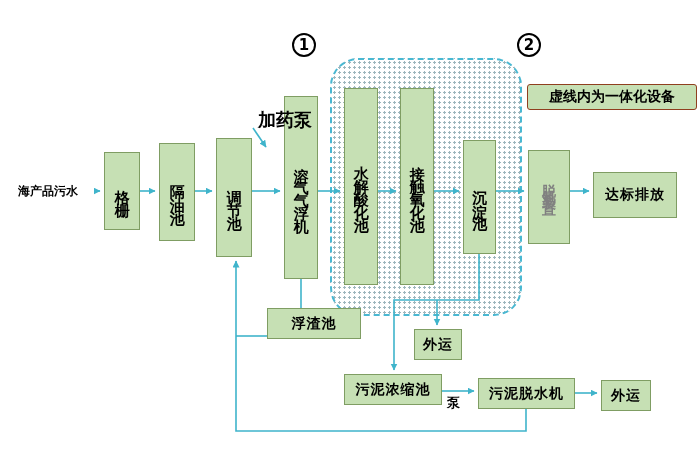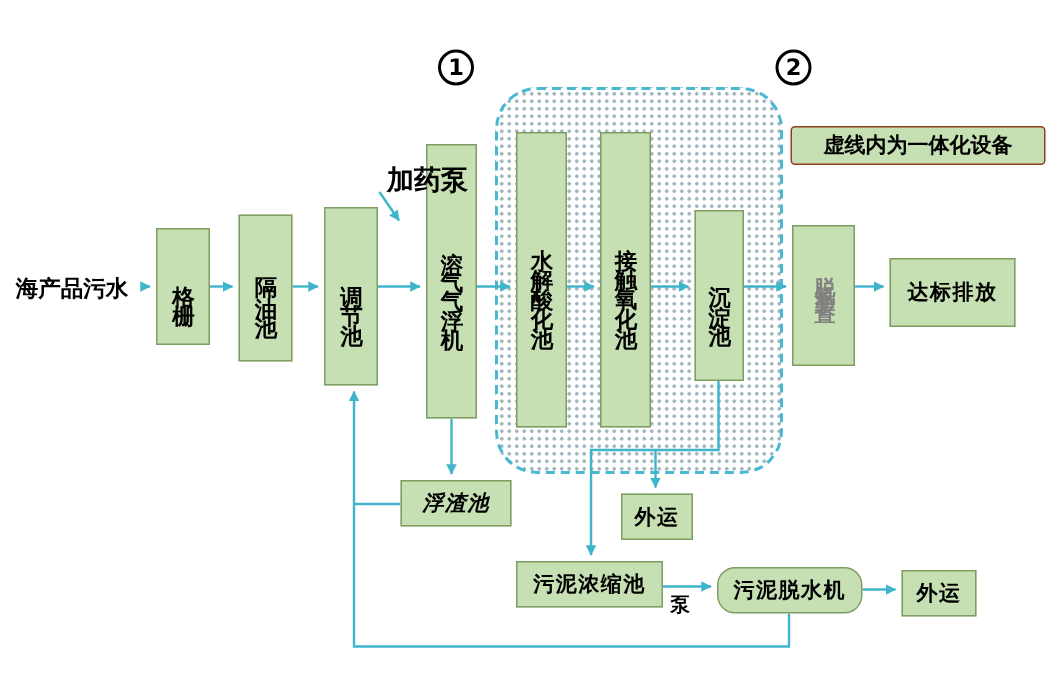--- a/index.html
+++ b/index.html
@@ -64,21 +64,21 @@
     <path class="edge" d="M570,191 H589"></path>
     <path class="edge" d="M301,279 V316"></path>
     <path class="edge-plain" d="M267,336 H236"></path>
     <path class="edge" d="M526,409 V431 H236 V261"></path>
     <path class="edge" d="M479,254 V300 H394 V370"></path>
     <path class="edge" d="M437,300 V325"></path>
     <path class="edge" d="M442,391 H474"></path>
     <path class="edge" d="M575,393 H597"></path>
   </svg>
 
-  <div class="label" style="left:0px; top:183px; width:96px; text-align:center; font-size:15px;">海产品污水</div>
+  <div class="label" style="left:0px; top:183px; width:96px; text-align:center; font-size:12px;">海产品污水</div>
 
   <div class="circle-num" style="left:292px; top:33px;">1</div>
   <div class="circle-num" style="left:517px; top:33px;">2</div>
 
   <div class="legend-box" style="left:527px; top:84px; width:170px; height:26px;">
     <span>虚线内为一体化设备</span>
   </div>
 
   <div class="box" style="left:104px; top:152px; width:36px; height:78px;">
     <span class="vtext">格栅</span>
@@ -104,29 +104,29 @@
   <div class="box" style="left:528px; top:150px; width:42px; height:94px;">
     <span class="vtext2">脱氯装置</span>
   </div>
   <div class="box hbox" style="left:593px; top:172px; width:84px; height:46px;">
     <span>达标排放</span>
   </div>
 
   <div class="label" style="left:219px; top:108px; font-size:18px;margin-left:39px;">加药泵</div>
   <div class="label" style="left:447px; top:394px; font-size:13px;">泵</div>
 
-  <div class="box hbox" style="left:267px; top:320px; width:74px; height:31px;font-style:italic;">
+  <div class="box hbox" style="left:267px; top:308px; width:94px; height:31px;">
     <span>浮渣池</span>
   </div>
   <div class="box hbox" style="left:414px; top:329px; width:48px; height:31px;">
     <span>外运</span>
   </div>
   <div class="box hbox" style="left:344px; top:374px; width:98px; height:31px;">
     <span>污泥浓缩池</span>
   </div>
-  <div class="box hbox" style="left:478px; top:378px; width:97px; height:31px;border-radius:12px;">
+  <div class="box hbox" style="left:478px; top:378px; width:97px; height:31px;">
     <span>污泥脱水机</span>
   </div>
   <div class="box hbox" style="left:601px; top:380px; width:50px; height:31px;">
     <span>外运</span>
   </div>
 
 </div>
 
 </body></html>

